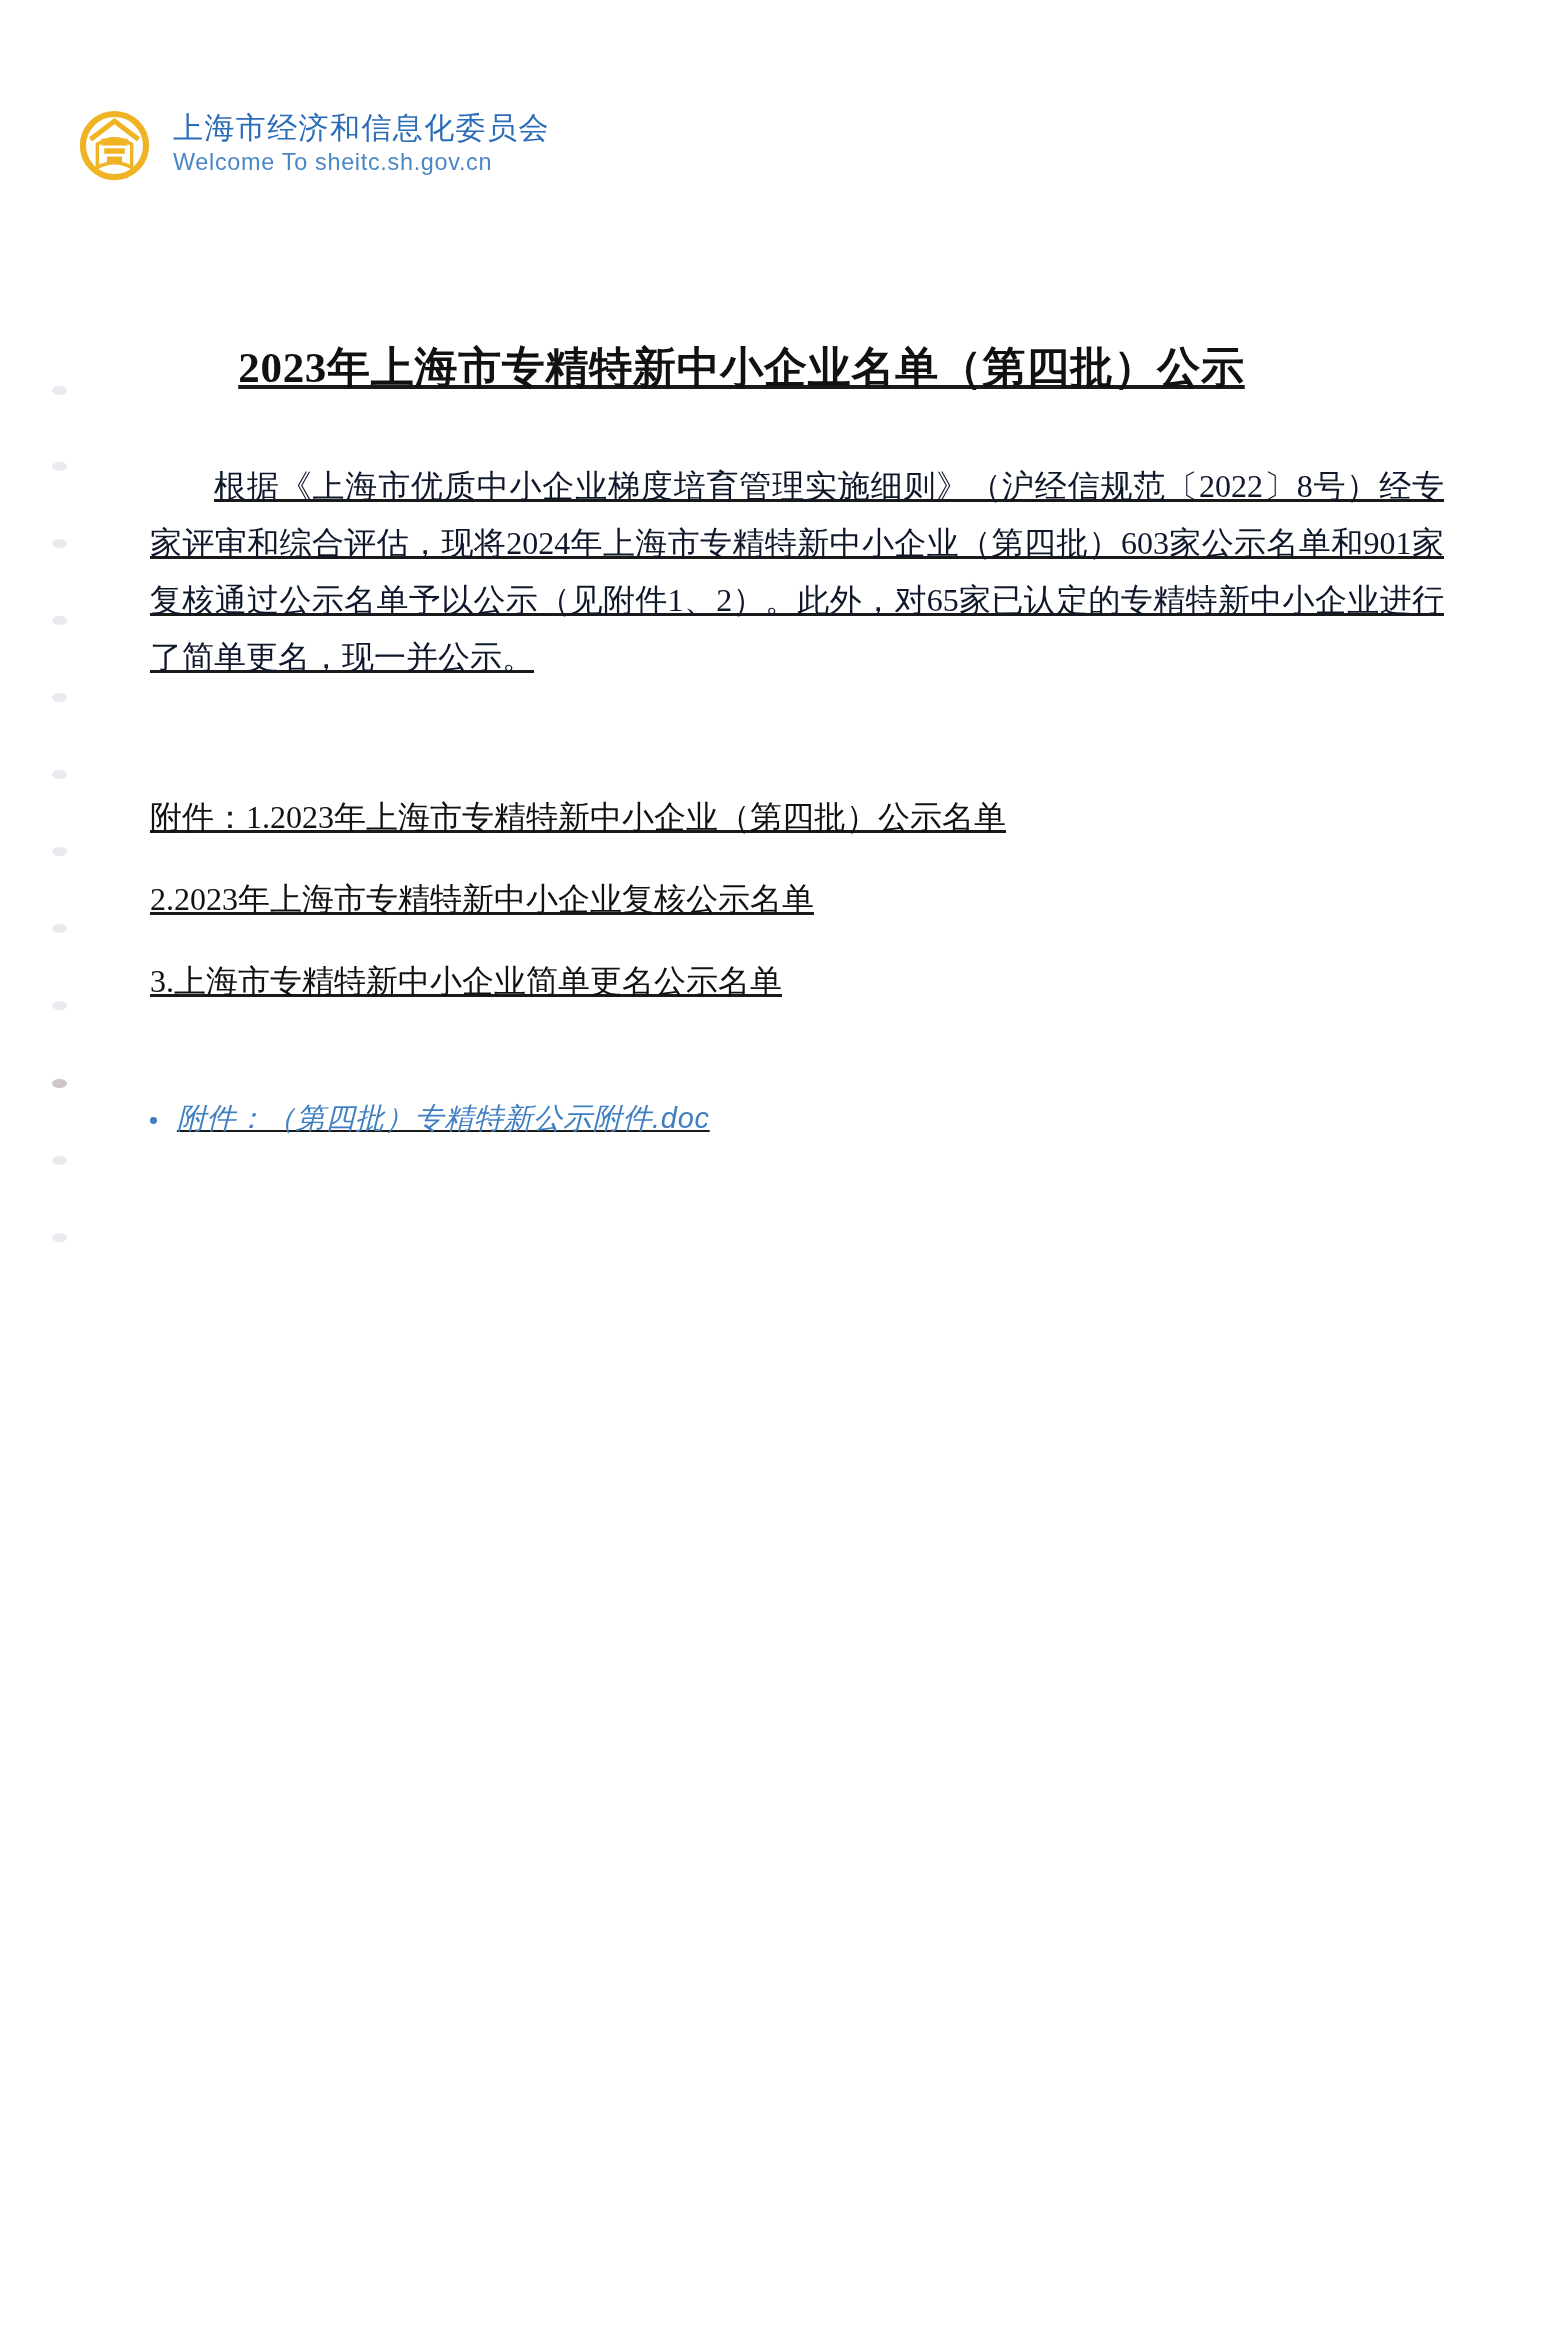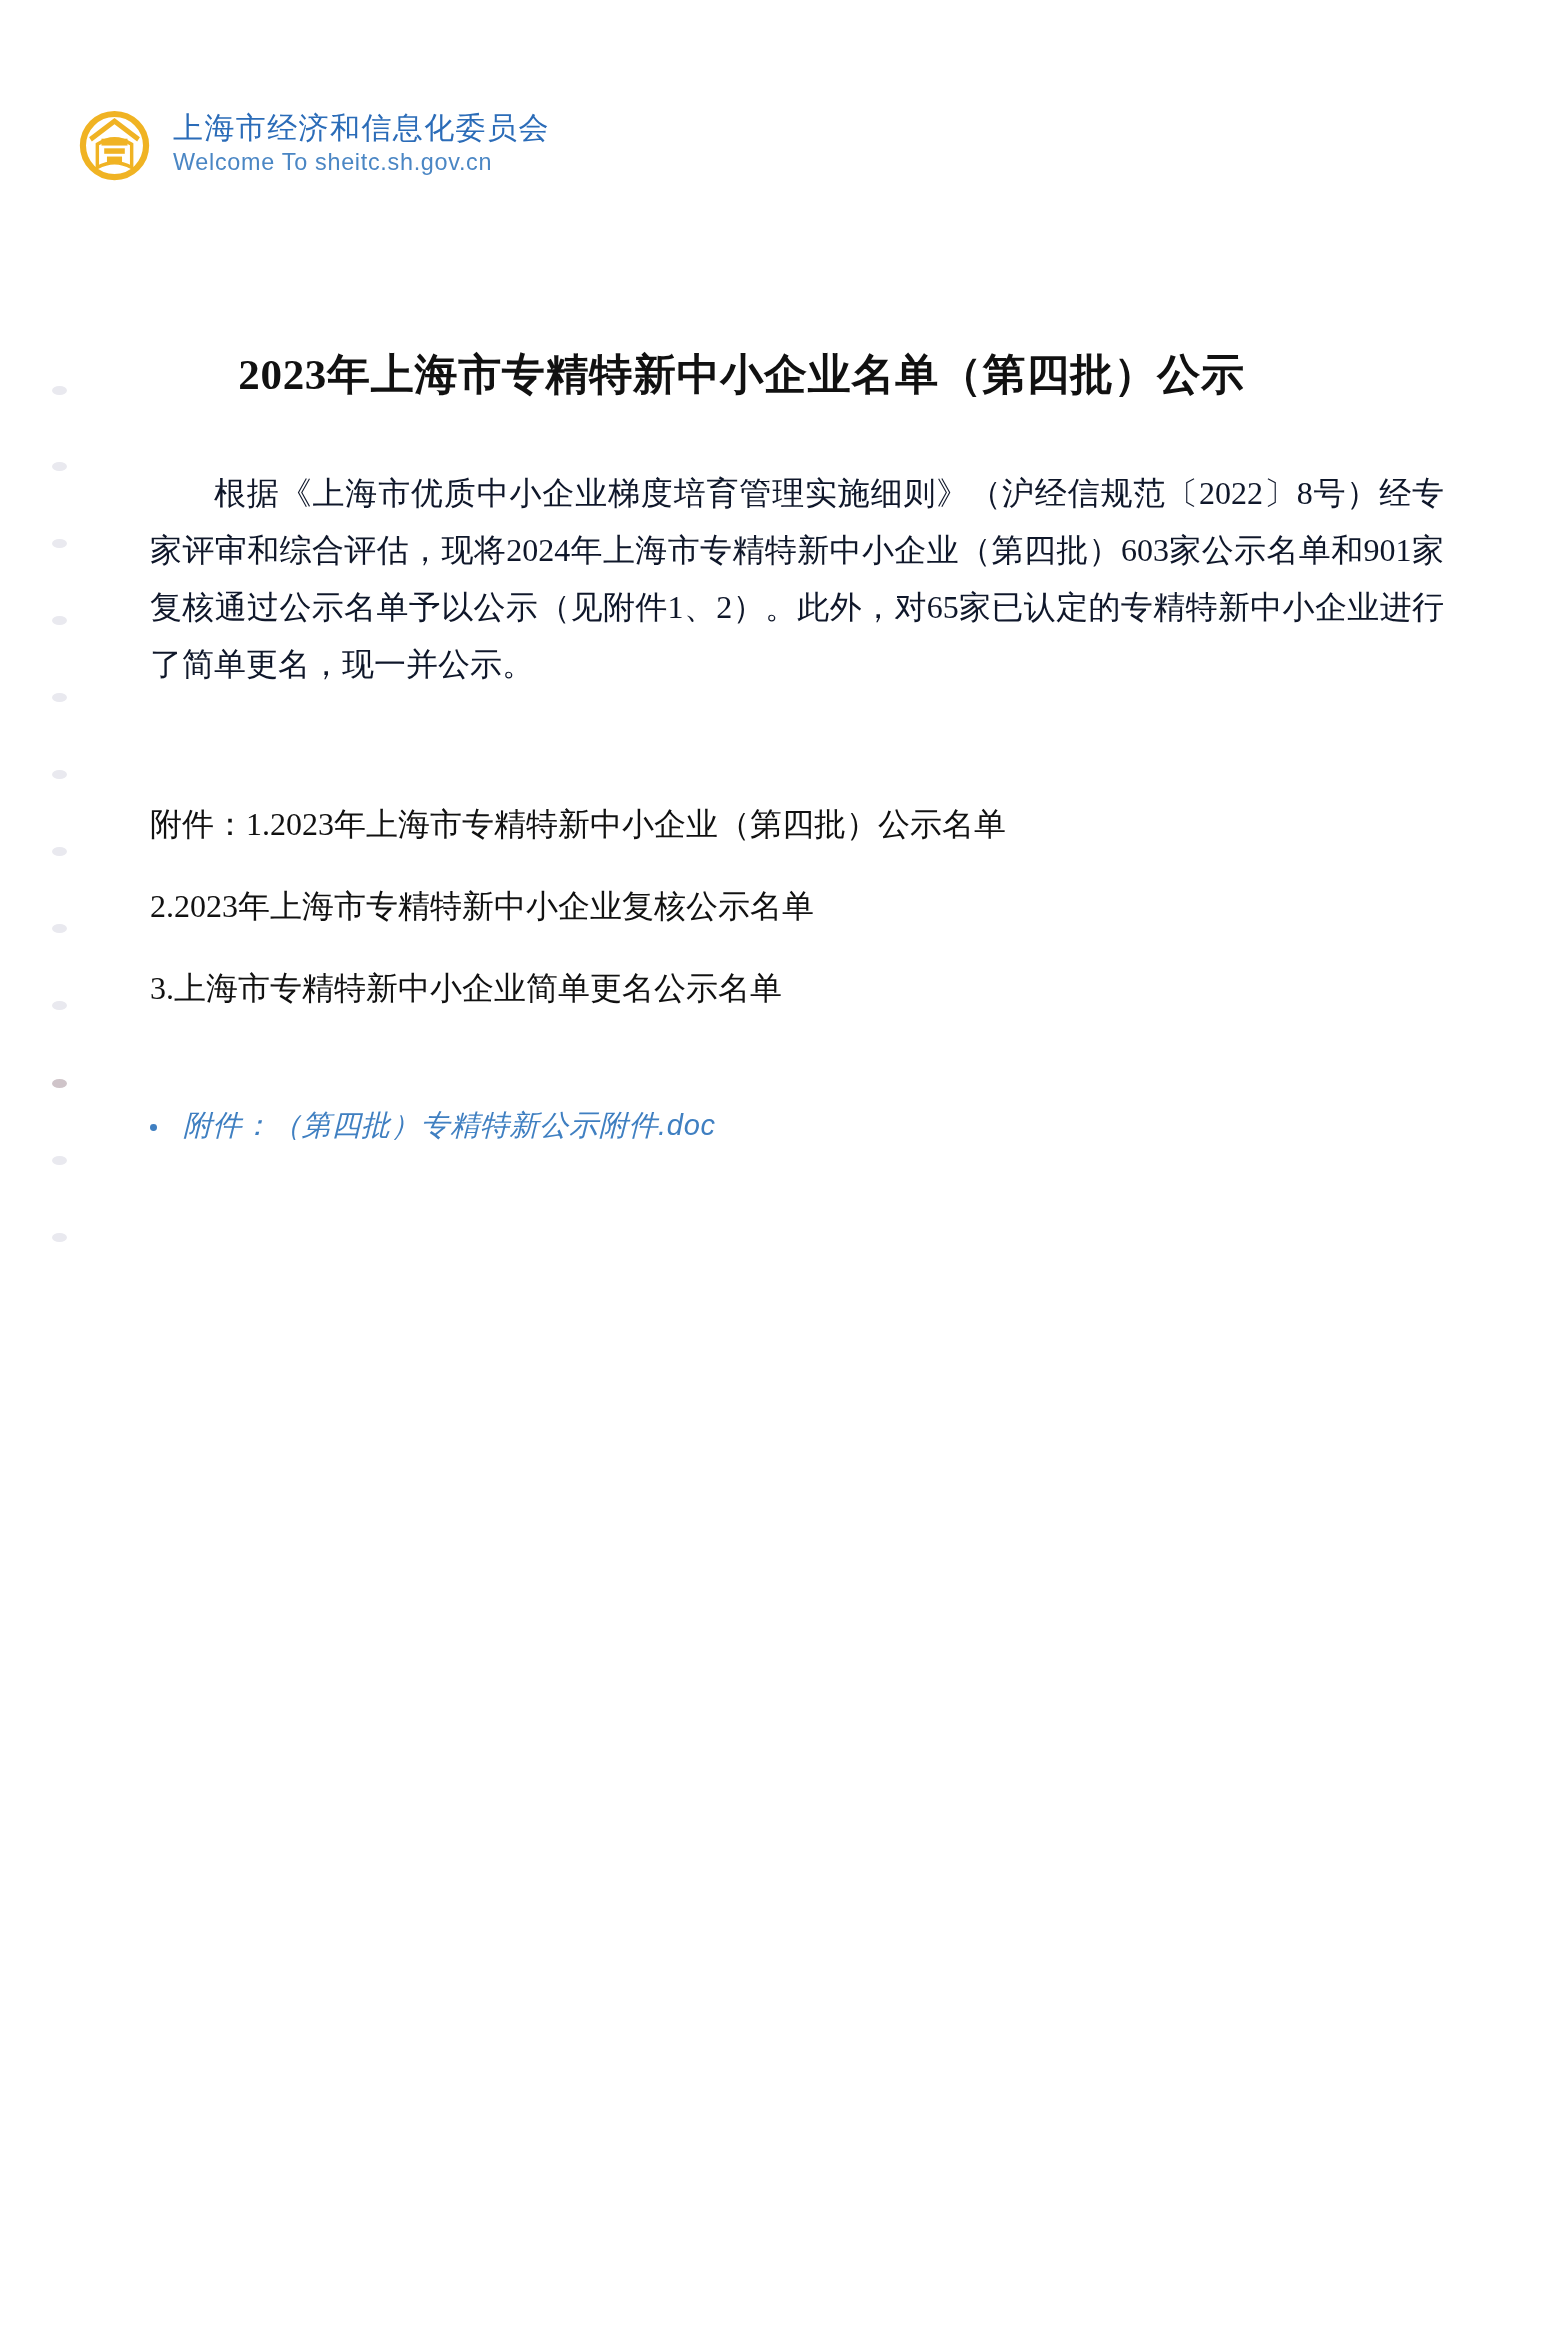--- a/index.html
+++ b/index.html
@@ -68,23 +68,24 @@
     width: 15px;
     height: 9px;
     border-radius: 50%;
     background: #e9e9ef;
   }
   .hole.dark { background: #cfc4c9; }
 
   
   .doc {
     position: absolute;
-    top: 347px;
+    top: 340px;
     left: 74px;
     width: 1411px;
+    text-decoration: underline;
   }
   .doc-title {
     text-align: center;
     font-size: 43px;
     font-weight: bold;
     letter-spacing: 0.7px;
     color: #111;
     margin: 0 0 62px 0;
     line-height: 1.3;
     padding-right: 76px;
@@ -106,21 +107,21 @@
     font-size: 32px;
     line-height: 1.78;
     color: #111;
     margin: 0 0 25px 0;
   }
   .file-row {
     margin-top: 89px;
     padding-left: 76px;
     display: flex;
     align-items: center;
-    gap: 26px;
+    gap: 20px;
   }
   .file-dot {
     width: 6.9px;
     height: 6.9px;
     border-radius: 50%;
     background: #3f7fc1;
     flex: 0 0 auto;
     margin-top: 4.1px;
   }
   .file-link {

